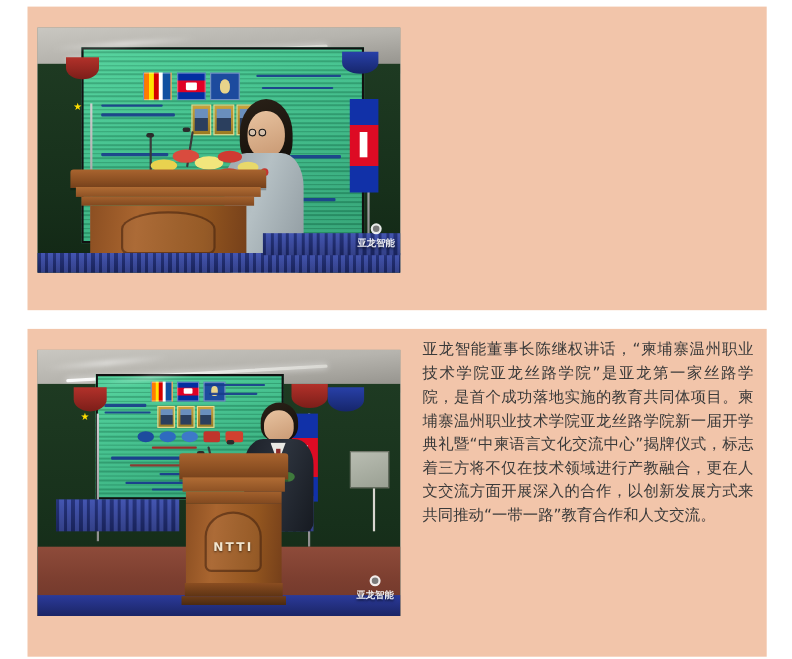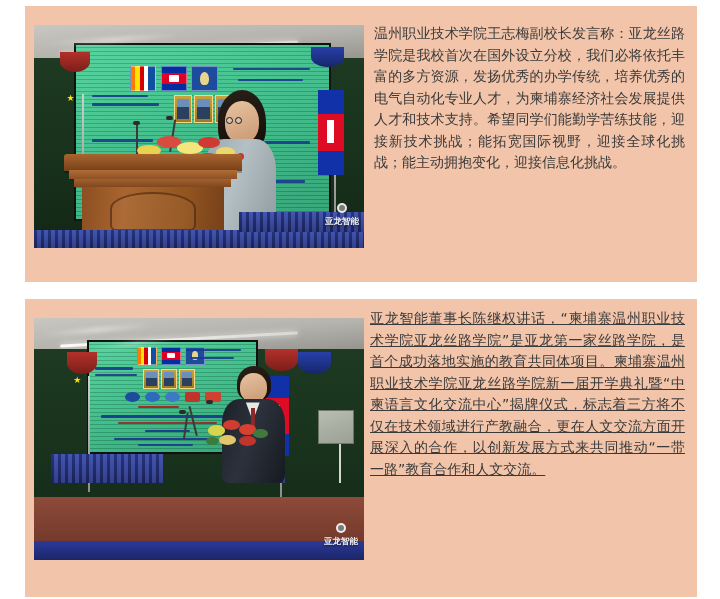--- a/index.html
+++ b/index.html
@@ -39,21 +39,21 @@
   .caption {
     flex: 1 1 auto;
     color: #3a3a3a;
     font-size: 14px;
     line-height: 21.5px;
     letter-spacing: 0px;
     text-align: justify;
     text-justify: inter-character;
   }
   #block-1 .caption { margin: 17px 12px 0 10px; }
-  #block-2 .caption { margin: 9px 12px 0 6px; text-decoration: underline; }
+  #block-2 .caption { margin: 9px 12px 0 20px; }
 
   
   .scene { position: absolute; inset: 0; }
 
   
   .ceiling {
     position: absolute; left: 0; top: 0; width: 100%; height: 19%;
     background: linear-gradient(175deg, #c9c7c1 0%, #b6b4ae 45%, #8e8c86 100%);
   }
   .ceiling:after {
@@ -387,21 +387,20 @@
         <div class="glare" style="left:4%; top:6%; width:40%; height:4px; transform:rotate(-4deg);"></div>
 
         <div class="watermark" style="right:5px; bottom:20px;">
           <span class="wm-logo"></span>
           <span>亚龙智能</span>
         </div>
 
       </div>
     </div>
 
-    <div class="caption">温州职业技术学院王志梅副校长发言称：亚龙丝路学院是我校首次在国外设立分校，我们必将依托丰富的多方资源，发扬优秀的办学传统，培养优秀的电气自动化专业人才，为柬埔寨经济社会发展提供人才和技术支持。希望同学们能勤学苦练技能，迎接新技术挑战；能拓宽国际视野，迎接全球化挑战；能主动拥抱变化，迎接信息化挑战。</div>
   </div>
 
   <div class="block" id="block-2">
 
     <div class="photo-wrap" id="p2">
       <div class="scene">
 
         <div class="ceiling" style="height:16%;"></div>
         <div class="curtain-wall" style="top:13%; height:87%;"></div>
 
@@ -475,20 +474,31 @@
         <div class="bouquet" style="left:52%; top:41%; width:20%; height:14%;">
           <i style="left:4%;  top:24%; width:26%; height:30%; background:#d8d44e;"></i>
           <i style="left:26%; top:8%;  width:26%; height:30%; background:#cf3c30;"></i>
           <i style="left:50%; top:20%; width:26%; height:32%; background:#d8402f;"></i>
           <i style="left:20%; top:52%; width:26%; height:30%; background:#e3c66a;"></i>
           <i style="left:50%; top:54%; width:26%; height:30%; background:#c0352b;"></i>
           <i style="left:72%; top:36%; width:22%; height:26%; background:#3f7a3c;"></i>
           <i style="left:0;   top:58%; width:20%; height:24%; background:#3f7a3c;"></i>
         </div>
 
+        <div class="podium" style="left:39%; top:39%; width:30%; height:57%;">
+          <span class="pod-top"></span>
+          <span class="pod-lip"></span>
+          <span class="pod-lip2"></span>
+          <span class="pod-body" style="left:6%; width:88%;">
+            <span class="pod-arch"></span>
+            <span class="pod-label" style="font-size:11px;">NTTI</span>
+          </span>
+          <span class="pod-base"></span>
+          <span class="pod-foot"></span>
+        </div>
 
         <div class="glare" style="left:2%; top:4%; width:34%; height:4px; transform:rotate(-5deg);"></div>
         <div class="glare" style="left:18%; top:10%; width:26%; height:3px; transform:rotate(-6deg);"></div>
 
         <div class="watermark" style="right:6px; bottom:12px;">
           <span class="wm-logo"></span>
           <span>亚龙智能</span>
         </div>
 
       </div>

